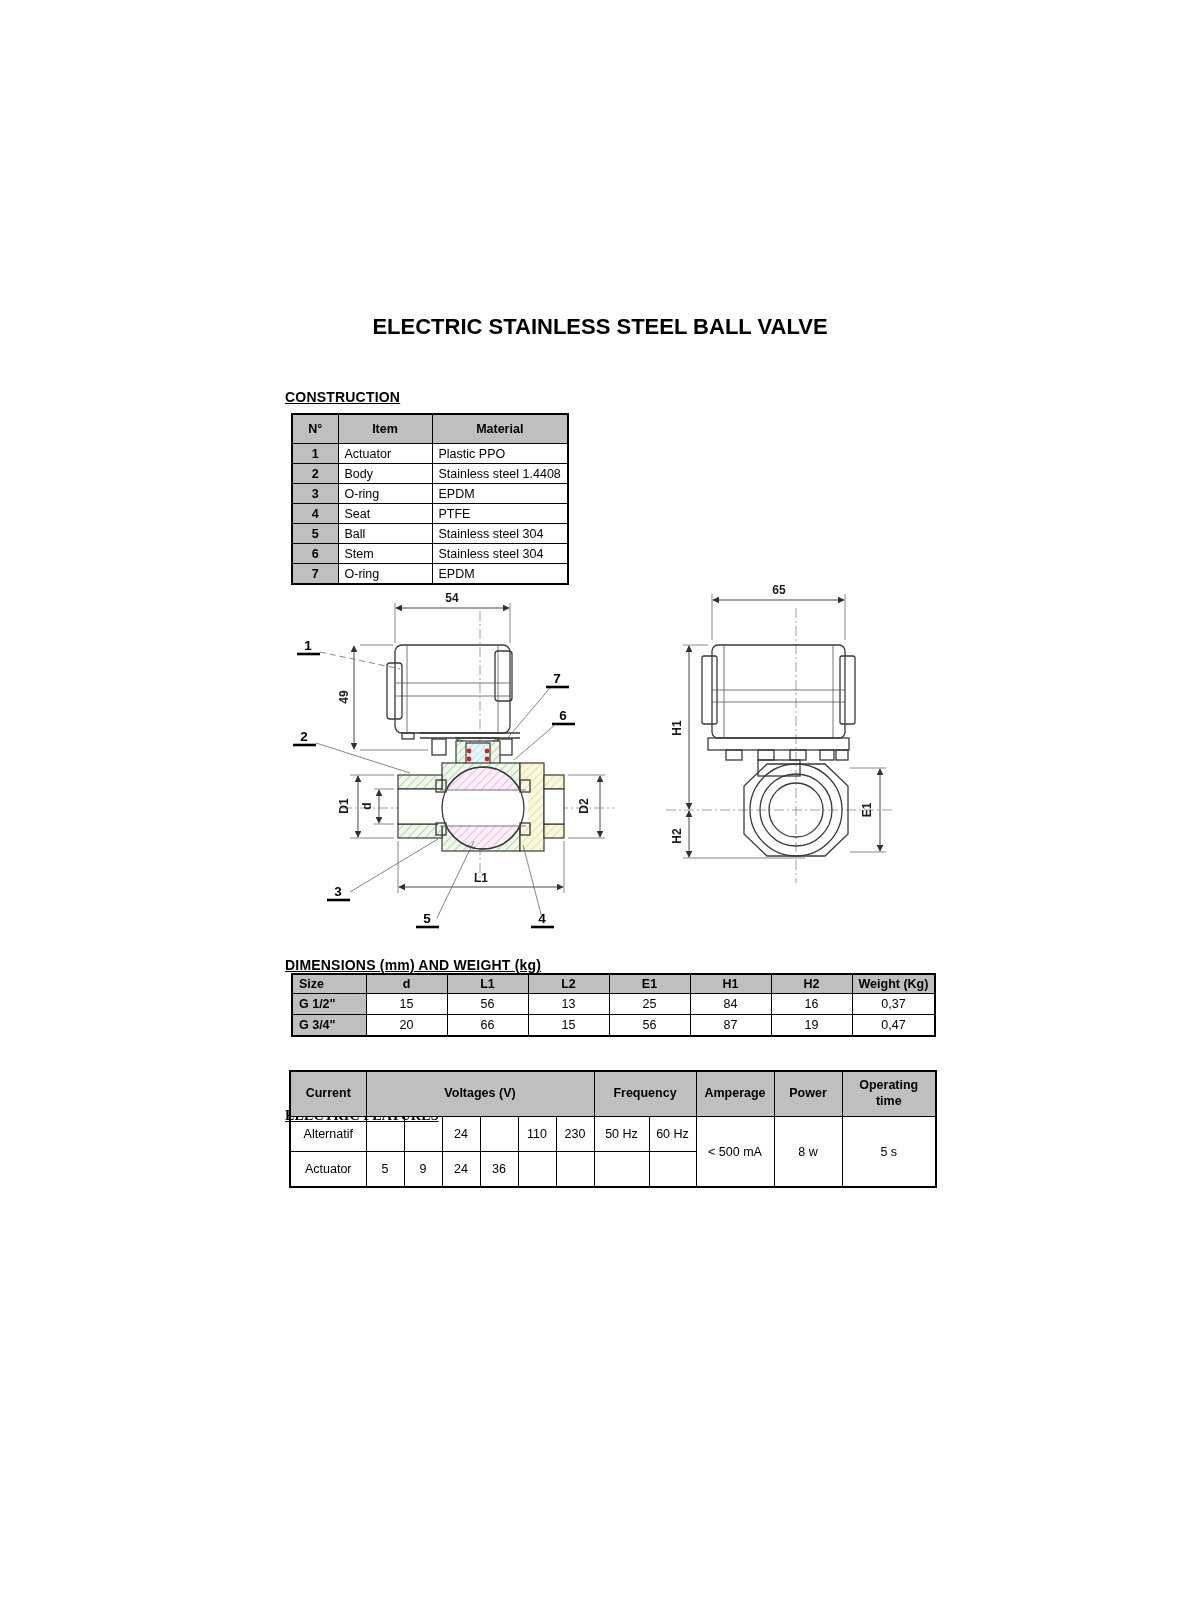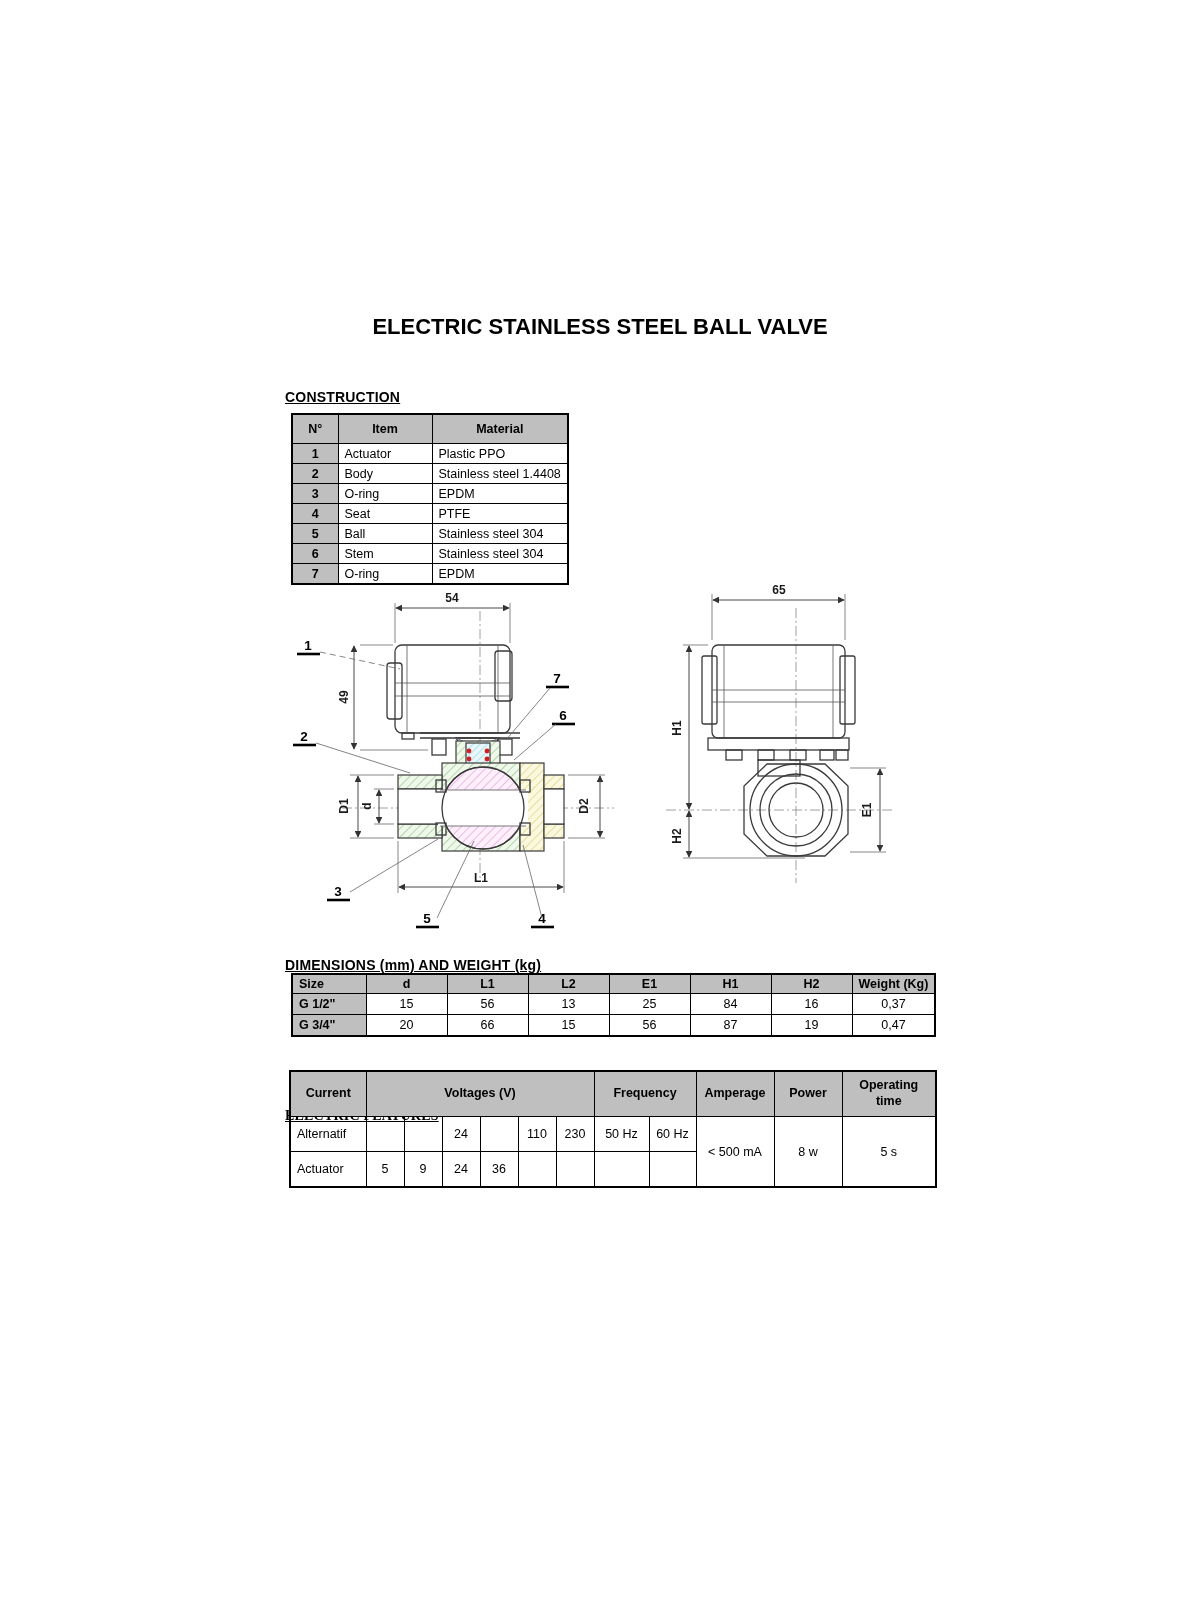--- a/index.html
+++ b/index.html
@@ -30,21 +30,21 @@
   #construction-table td { height:19px; }
 
   
   #dimensions-table { left:291px; top:973px; border:2px solid #000; }
   #dimensions-table th { height:18px; }
   #dimensions-table td { height:20px; }
 
   
   #electric-table { left:289px; top:1070px; border:2px solid #000; }
   #electric-table .eh td { height:44px; white-space:normal; line-height:1.25; }
-  #electric-table .dr td { height:34px; }
+  #electric-table .dr td { height:34px;text-align:center; }
 
   svg { position:absolute; }
   #front-view { left:280px; top:583px; }
   #side-view  { left:640px; top:578px; }
 
   .o   { fill:none; stroke:#3a3a3a; stroke-width:1.3px; }
   .of  { stroke:#3a3a3a; stroke-width:1.2px; }
   .t   { fill:none; stroke:#555; stroke-width:0.8px; }
   .cl  { fill:none; stroke:#888; stroke-width:0.8px; stroke-dasharray:10 3 2 3; }
   .dim { fill:none; stroke:#333; stroke-width:0.9px; }

